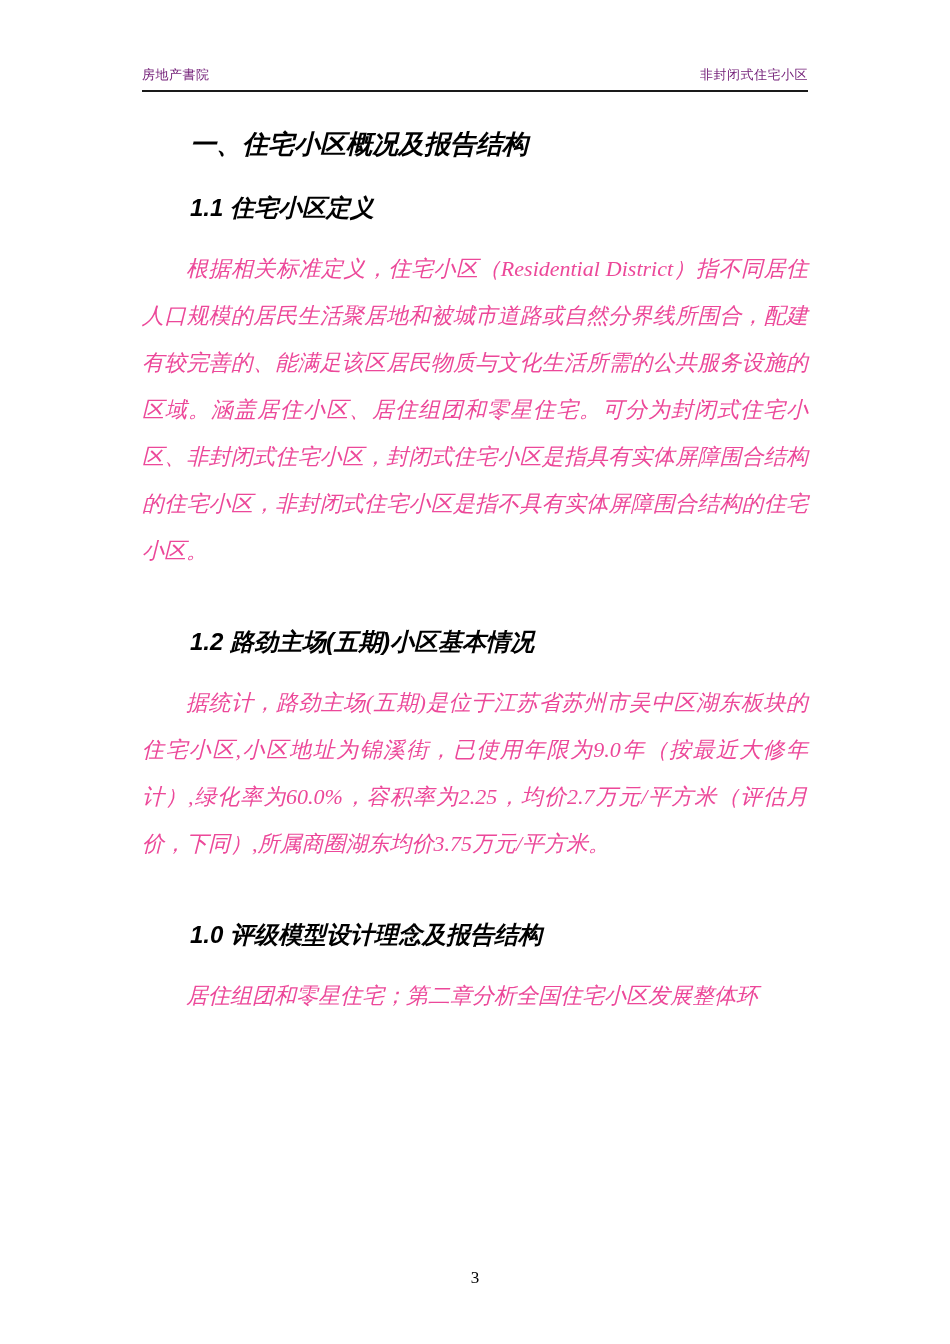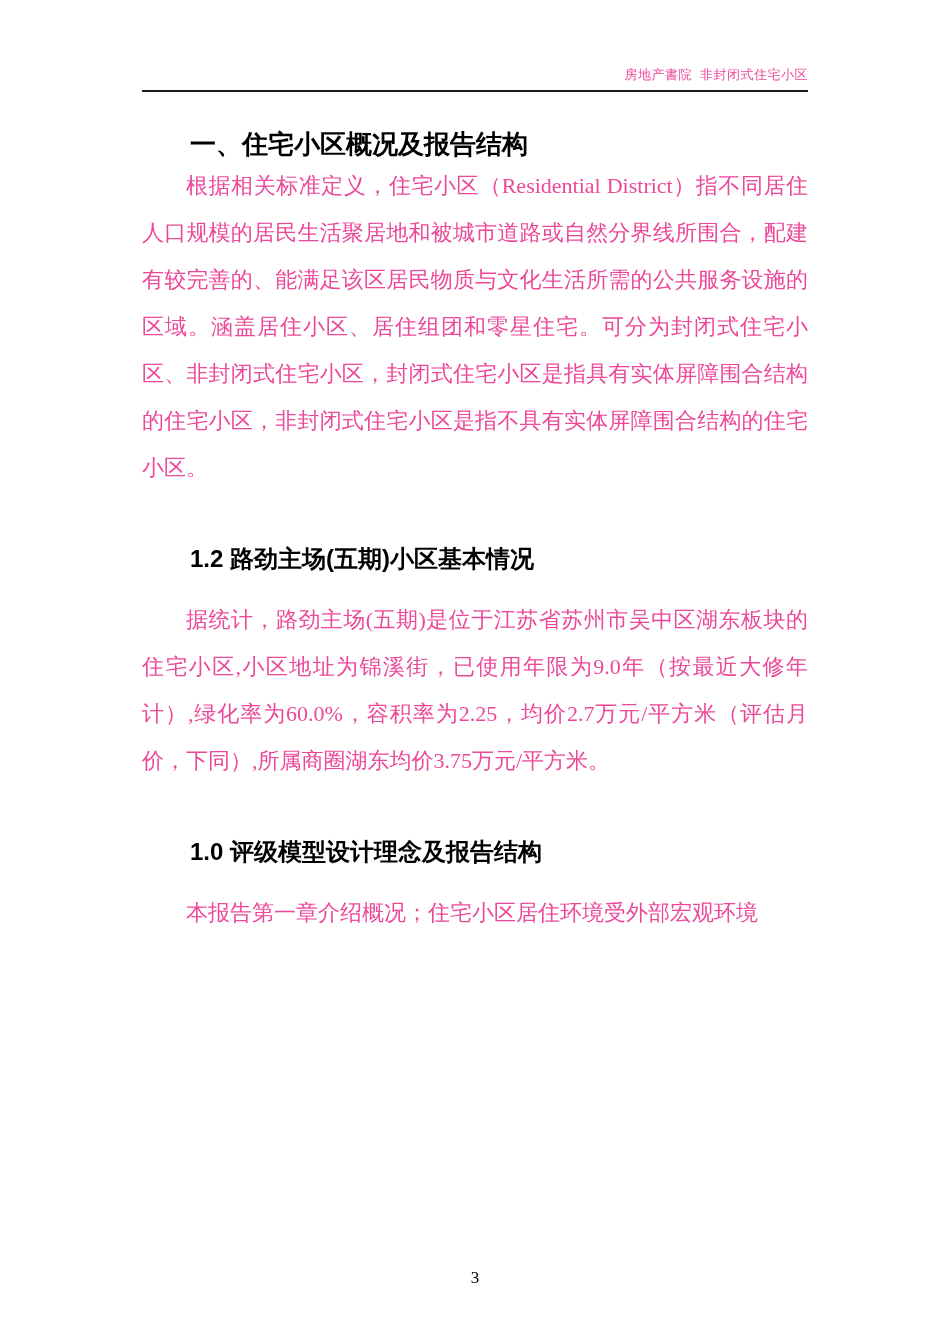--- a/index.html
+++ b/index.html
@@ -14,33 +14,34 @@
     margin: 0 auto;
     background: #ffffff;
     color: #000000;
     box-sizing: border-box;
     padding: 0 142px;
     font-family: "Liberation Serif", "DejaVu Serif", serif;
     overflow: hidden;
   }
   .doc-header {
     display: flex;
-    justify-content: flex-end;
+    justify-content: space-between;
     align-items: flex-end;
     padding-top: 66px;
     padding-bottom: 6px;
     border-bottom: 2px solid #1a1a1a;
     font-family: "Liberation Sans", "DejaVu Sans", sans-serif;
     font-size: 13px;
     letter-spacing: 0.5px;
-    color: #ec4899;
+    color: #701a75;
     gap: 8px;
   }
   .doc-body {
     font-size: 22px;
+    font-style: italic;
   }
   h1.chapter {
     font-family: "Liberation Sans", "DejaVu Sans", sans-serif;
     font-size: 26px;
     font-weight: bold;
     margin: 36px 0 0 48px;
     line-height: 1.3;
   }
   h2.section {
     font-family: "Liberation Sans", "DejaVu Sans", sans-serif;
@@ -78,31 +79,32 @@
 
   <header class="doc-header">
     <span>房地产書院</span>
     <span>非封闭式住宅小区</span>
   </header>
 
   <main class="doc-body">
 
     <h1 class="chapter">一、住宅小区概况及报告结构</h1>
 
+    <h2 class="section">1.1 住宅小区定义</h2>
 
     <p class="para">根据相关标准定义，住宅小区（Residential District）指不同居住人口规模的居民生活聚居地和被城市道路或自然分界线所围合，配建有较完善的、能满足该区居民物质与文化生活所需的公共服务设施的区域。涵盖居住小区、居住组团和零星住宅。可分为封闭式住宅小区、非封闭式住宅小区，封闭式住宅小区是指具有实体屏障围合结构的住宅小区，非封闭式住宅小区是指不具有实体屏障围合结构的住宅小区。</p>
 
     <h2 class="section gap-big">1.2 路劲主场(五期)小区基本情况</h2>
 
     <p class="para">据统计，路劲主场(五期)是位于江苏省苏州市吴中区湖东板块的住宅小区,小区地址为锦溪街，已使用年限为9.0年（按最近大修年计）,绿化率为60.0%，容积率为2.25，均价2.7万元/平方米（评估月价，下同）,所属商圈湖东均价3.75万元/平方米。</p>
 
     <h2 class="section gap-big">1.0 评级模型设计理念及报告结构</h2>
 
 
-    <p class="para">本报告第一章介绍概况；住宅小区居住环境受外部宏观环境</p>
+    <p class="para">居住组团和零星住宅；第二章分析全国住宅小区发展整体环</p>
 
   </main>
 
   <footer class="doc-footer">
     <span>3</span>
   </footer>
 
 </div>
 
 </body></html>

